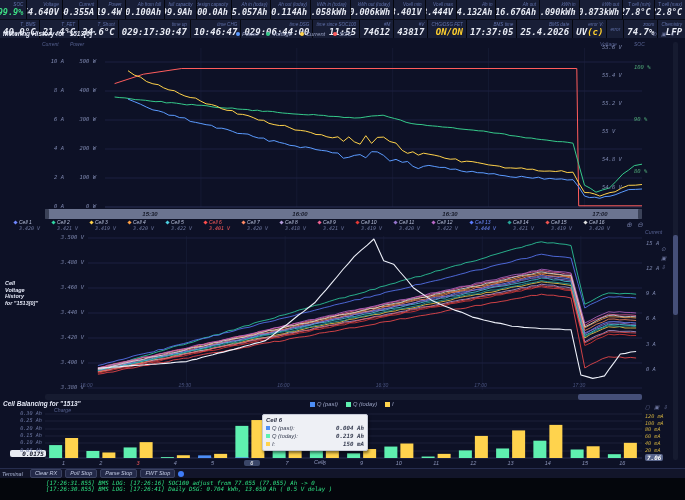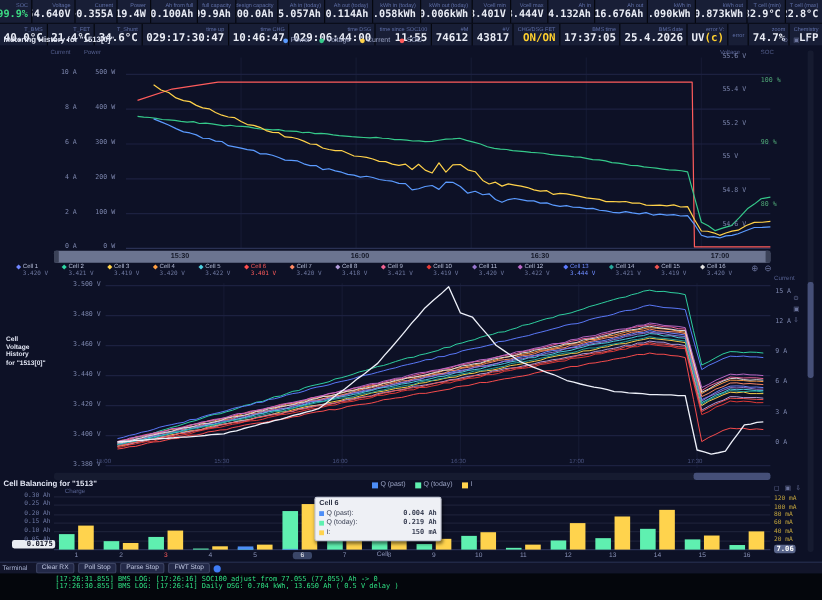--- a/index.html
+++ b/index.html
@@ -1,17 +1,17 @@
 <!DOCTYPE html>
 <html><head>
 <meta charset="utf-8">
 <style>
   html,body{margin:0;padding:0;background:#05070f;}
   #app{position:relative;width:685px;height:500px;background:#0a0d1a;overflow:hidden;
-       font-family:"Liberation Sans",sans-serif;}
+       font-family:"Liberation Sans",sans-serif;font-style:italic;}
   .hrow{display:flex;gap:1px;height:19px;margin-bottom:1px;background:#05070f;}
   .hcell{flex:1 1 auto;background:#181e36;display:flex;flex-direction:column;
          align-items:flex-end;justify-content:center;padding:0 3px;min-width:0;overflow:hidden;}
   .hlabel{font-size:4.6px;color:#5f6fa8;white-space:nowrap;line-height:5px;}
   .hvalue{font-size:8.5px;font-weight:bold;color:#e9ecf5;white-space:nowrap;
           font-family:"DejaVu Sans Mono",monospace;line-height:10px;}
   #row2 .hvalue{font-size:9px;}
   #charts{position:absolute;left:0;top:38px;width:685px;height:430px;background:#0d1126;}
   #plot{position:absolute;left:0;top:0;}
   #labels{position:absolute;left:0;top:0;width:685px;height:500px;pointer-events:none;}
@@ -122,21 +122,21 @@
       <div class="hcell">
         <div class="hlabel">kWh in</div>
         <div class="hvalue"><span>5.090kWh</span></div>
       </div>
       <div class="hcell">
         <div class="hlabel">kWh out</div>
         <div class="hvalue"><span>-0.873kWh</span></div>
       </div>
       <div class="hcell">
         <div class="hlabel">T cell (min)</div>
-        <div class="hvalue"><span>32.9°C</span></div>
+        <div class="hvalue"><span>27.8°C</span></div>
       </div>
       <div class="hcell">
         <div class="hlabel">T cell (max)</div>
         <div class="hvalue"><span>22.8°C</span></div>
       </div>
     </div>
   <div id="row2" class="hrow">
       <div class="hcell">
         <div class="hlabel">T_BMS</div>
         <div class="hvalue"><span>40.0°C</span></div>

